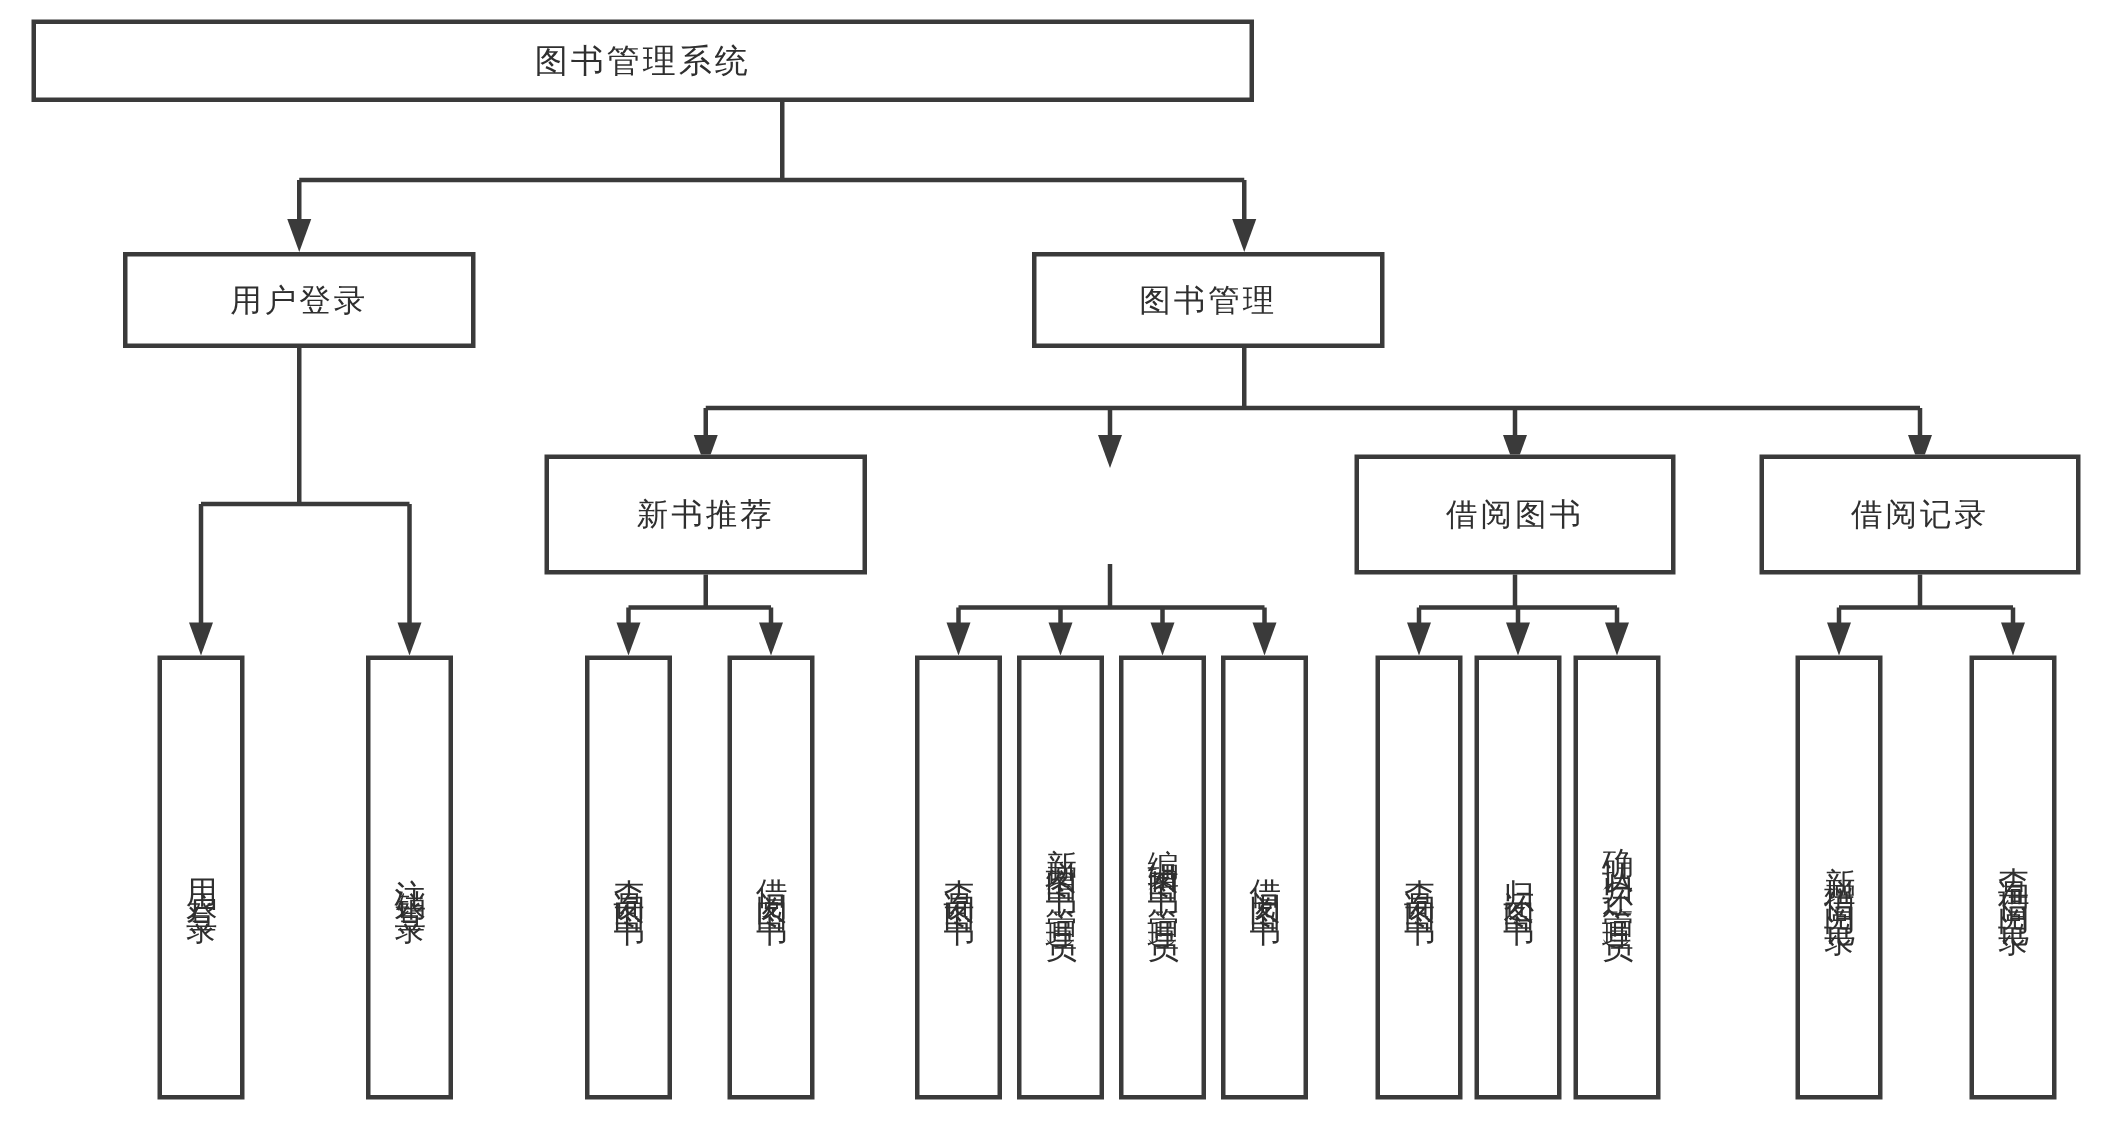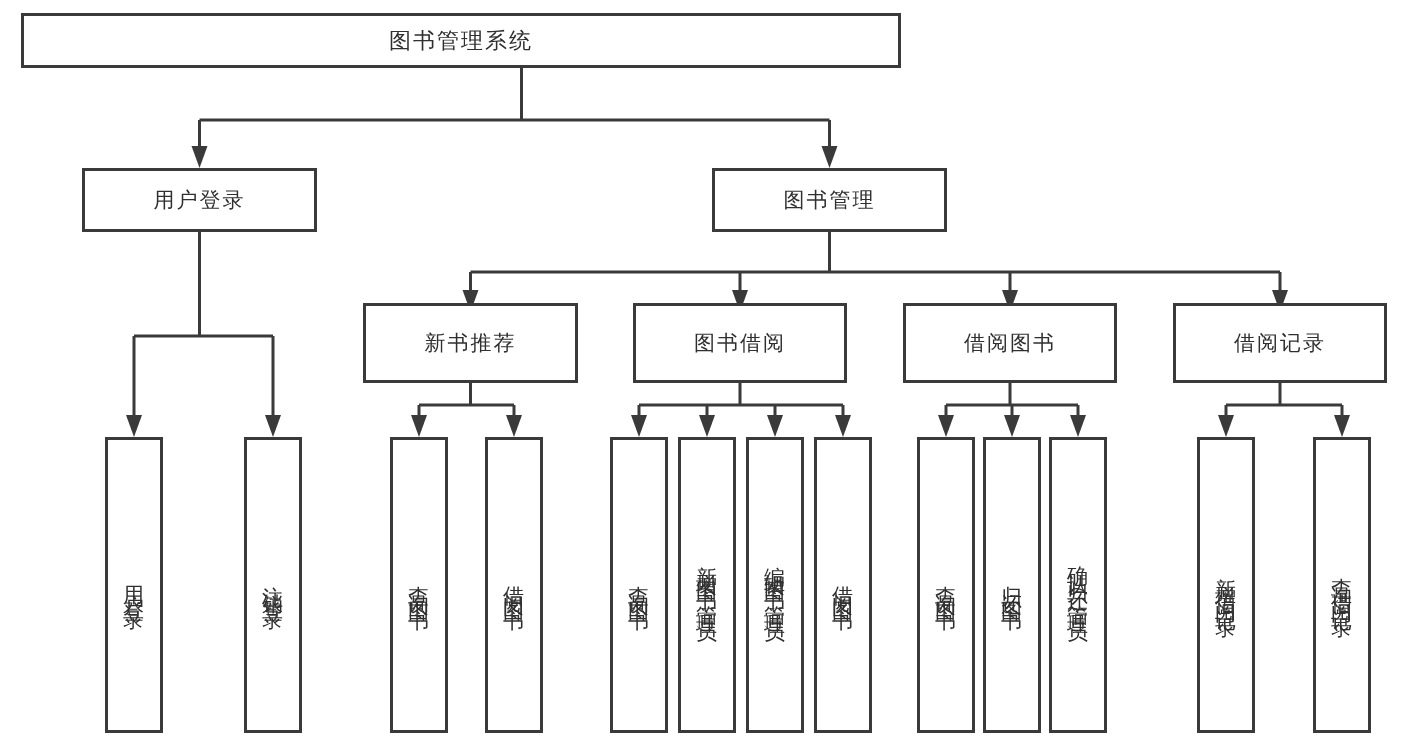--- a/index.html
+++ b/index.html
@@ -12,25 +12,25 @@
   .connectors{position:absolute;left:0;top:0;width:1405px;height:747px;}
   .connectors path{fill:none;stroke:var(--line,#3a3a3a);stroke-width:3;}
   .connectors polygon{fill:var(--line,#3a3a3a);stroke:none;}
   .box{
     position:absolute;box-sizing:border-box;background:#fff;
     border:3px solid var(--line,#3a3a3a);
     display:flex;align-items:center;justify-content:center;
     color:var(--text,#2f2f2f);
   }
   .hlabel{font-size:21px;letter-spacing:2px;white-space:nowrap;}
-  .root{left:21px;top:13px;width:880px;height:55px;}
+  .root{left:21px;top:13px;width:815px;height:55px;}
   .root .hlabel{font-size:22px;}
   .lv1{top:168px;width:235px;height:64px;}
   .n-user-login{left:82px;}
-  .n-book-mgmt{left:712px;text-align:right;}
+  .n-book-mgmt{left:688px;text-align:right;}
   .lv2{top:303px;height:80px;width:215px;}
   .n-new-book{left:363px;}
   .n-borrow{left:633px;width:214px;}
   .n-current{left:903px;width:214px;}
   .n-records{left:1173px;width:214px;}
   .leaf{top:437px;width:58px;height:296px;}
   .vtext{
     writing-mode:vertical-rl;text-orientation:mixed;
     font-size:21px;line-height:1;letter-spacing:8px;
     white-space:nowrap;
@@ -89,23 +89,20 @@
   <div class="box lv1 n-user-login">
     <span class="hlabel">用户登录</span>
   </div>
   <div class="box lv1 n-book-mgmt">
     <span class="hlabel">图书管理</span>
   </div>
 
   <div class="box lv2 n-new-book">
     <span class="hlabel">新书推荐</span>
   </div>
-  <div class="box lv2 n-borrow">
-    <span class="hlabel">图书借阅</span>
-  </div>
   <div class="box lv2 n-current">
     <span class="hlabel">借阅图书</span>
   </div>
   <div class="box lv2 n-records">
     <span class="hlabel">借阅记录</span>
   </div>
 
   <div class="box leaf" style="left:105px">
     <span class="vtext">用户登录</span>
   </div>

